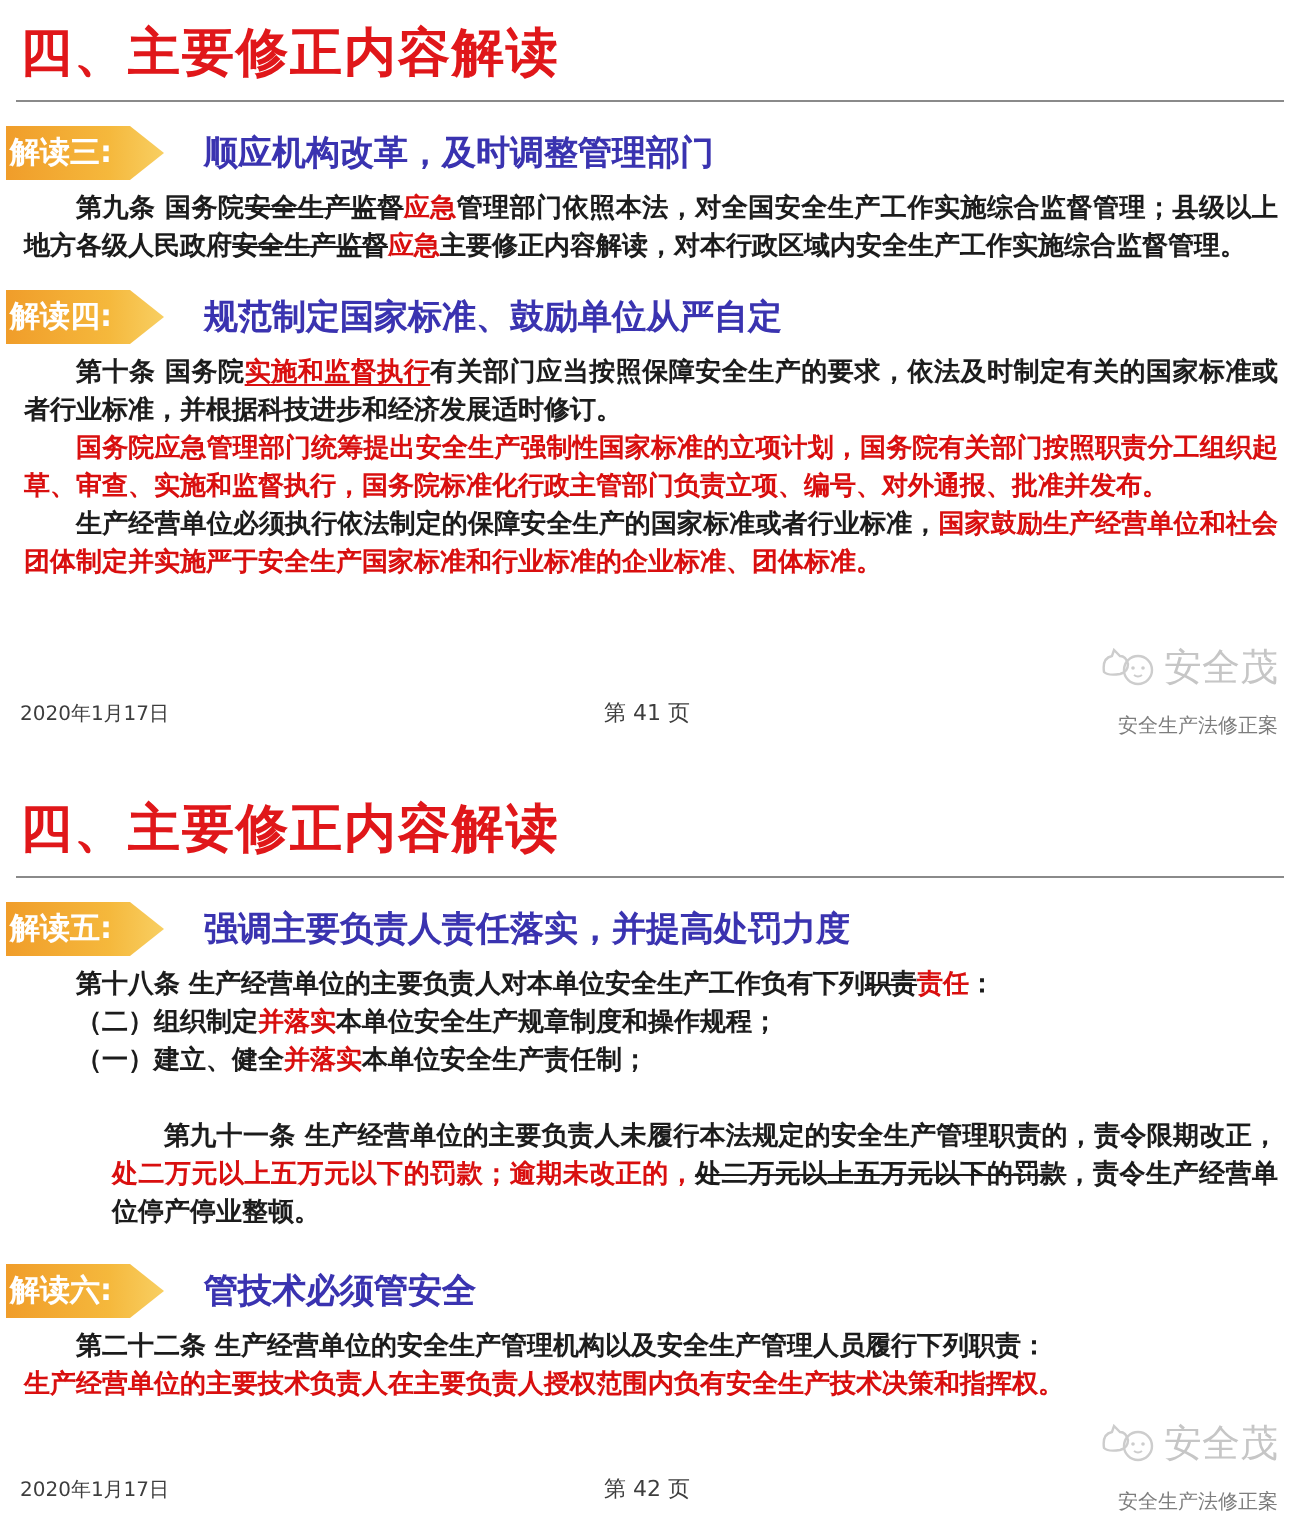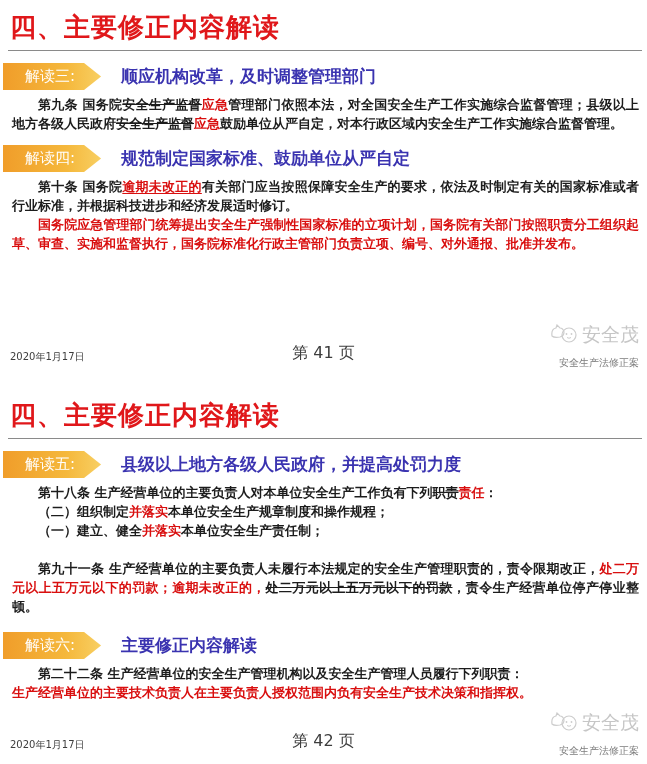--- a/index.html
+++ b/index.html
@@ -18,48 +18,48 @@
     margin: 10px 0 0 10px;
     font-size: 26px; line-height: 34px;
     font-weight: 700; color: #e0171a;
     letter-spacing: 1px;
   }
   .rule { border: none; border-top: 1.5px solid #8a8a8a; margin: 6px 5px 0 8px; }
 
   .sec-head { display: flex; align-items: center; gap: 20px; margin: 12px 0 2px 3px; }
   .badge {
     flex: 0 0 auto;
-    color: #fff; font-weight: 400; font-size: 15px; line-height: 1;
-    padding: 6px 26px 6px 22px;
+    color: #fff; font-weight: 700; font-size: 15px; line-height: 1;
+    padding: 6px 26px 6px 2px;
     background: linear-gradient(90deg, #f09d2a 0%, #f5b83c 65%, #f8cf62 100%);
     clip-path: polygon(0 0, calc(100% - 17px) 0, 100% 50%, calc(100% - 17px) 100%, 0 100%);
   }
   .sec-heading { font-size: 17px; font-weight: 700; color: #3a33b0; }
 
   .sec-body {
     margin: 5px 8px 0 12px;
     font-size: 13px; line-height: 19px;
     color: #1c1c1c; font-weight: 600;
     text-align: justify;
   }
   .sec-body p { margin: 0; }
   .sec-body p.ind { text-indent: 2em; }
-  .sec-body p.gap { margin-top: 19px; }
+  .sec-body p.gap { margin-top: 19px; margin-left: 44px; }
   .r-n { }
   .r-red { color: #d90f0f; font-weight: 700; }
   .r-strike { text-decoration: line-through; }
   .r-redu { color: #d90f0f; font-weight: 700; text-decoration: underline; text-underline-offset: 2px; }
 
   .footer-date {
     position: absolute; left: 10px; bottom: 12px;
     font-size: 10px; color: #3d3d3d;
   }
   .footer-page {
     position: absolute; left: 0; right: 0; bottom: 12px;
-    text-align: center; font-size: 16px; color: #3d3d3d;
+    text-align: center; font-size: 11px; color: #3d3d3d;
   }
   .logo { position: absolute; right: 8px; bottom: 6px; text-align: right; }
   .logo-top {
     display: flex; align-items: center; justify-content: flex-end; gap: 3px;
     color: #c6c6c6; font-size: 19px; font-weight: 400; line-height: 1;
   }
   .logo-icon svg { display: block; }
   .logo-sub { font-size: 10px; color: #7d7d7d; margin-top: 12px; }
 </style>
 </head>
@@ -68,32 +68,33 @@
 <div class="slide slide-1">
   <h1 class="page-title">四、主要修正内容解读</h1>
   <hr class="rule">
 
   <section>
     <div class="sec-head">
       <div class="badge">解读三:</div>
       <h2 class="sec-heading">顺应机构改革，及时调整管理部门</h2>
     </div>
     <div class="sec-body">
-        <p class="ind"><span class="r-n">第九条  国务院</span><span class="r-strike">安全生产监督</span><span class="r-red">应急</span><span class="r-n">管理部门依照本法，对全国安全生产工作实施综合监督管理；县级以上地方各级人民政府</span><span class="r-strike">安全生产监督</span><span class="r-red">应急</span><span class="r-n">鼓励单位从严自定，对本行政区域内安全生产工作实施综合监督管理。</span></p>
+        <p class="ind"><span class="r-n">第九条  国务院</span><span class="r-strike">安全生产监督</span><span class="r-red">应急</span><span class="r-n">管理部门依照本法，对全国安全生产工作实施综合监督管理；县级以上地方各级人民政府</span><span class="r-strike">安全生产监督</span><span class="r-red">应急</span><span class="r-n">主要修正内容解读，对本行政区域内安全生产工作实施综合监督管理。</span></p>
       </div>
   </section>
 
   <section>
     <div class="sec-head">
       <div class="badge">解读四:</div>
       <h2 class="sec-heading">规范制定国家标准、鼓励单位从严自定</h2>
     </div>
     <div class="sec-body">
-        <p class="ind"><span class="r-n">第十条  国务院</span><span class="r-redu">逾期未改正的</span><span class="r-n">有关部门应当按照保障安全生产的要求，依法及时制定有关的国家标准或者行业标准，并根据科技进步和经济发展适时修订。</span></p>
+        <p class="ind"><span class="r-n">第十条  国务院</span><span class="r-redu">实施和监督执行</span><span class="r-n">有关部门应当按照保障安全生产的要求，依法及时制定有关的国家标准或者行业标准，并根据科技进步和经济发展适时修订。</span></p>
         <p class="ind"><span class="r-red">国务院应急管理部门统筹提出安全生产强制性国家标准的立项计划，国务院有关部门按照职责分工组织起草、审查、实施和监督执行，国务院标准化行政主管部门负责立项、编号、对外通报、批准并发布。</span></p>
+        <p class="ind"><span class="r-n">生产经营单位必须执行依法制定的保障安全生产的国家标准或者行业标准，</span><span class="r-red">国家鼓励生产经营单位和社会团体制定并实施严于安全生产国家标准和行业标准的企业标准、团体标准。</span></p>
       </div>
   </section>
 
   <span class="footer-date">2020年1月17日</span>
   <span class="footer-page">第 41 页</span>
   <div class="logo">
     <div class="logo-top">
       <span class="logo-icon">
         <svg width="30" height="20" viewBox="0 0 30 20">
           <path d="M3 12 Q2 5 7 4 L8 1 L11 4 Q14 4 15 8 Q15 12 11 13 Q5 14 3 12 Z" fill="none" stroke="#cdcdcd" stroke-width="1.2"></path>
@@ -109,34 +110,34 @@
   </div>
 </div>
 
 <div class="slide slide-2">
   <h1 class="page-title">四、主要修正内容解读</h1>
   <hr class="rule">
 
   <section>
     <div class="sec-head">
       <div class="badge">解读五:</div>
-      <h2 class="sec-heading">县级以上地方各级人民政府，并提高处罚力度</h2>
+      <h2 class="sec-heading">强调主要负责人责任落实，并提高处罚力度</h2>
     </div>
     <div class="sec-body">
         <p class="ind"><span class="r-n">第十八条  生产经营单位的主要负责人对本单位安全生产工作负有下列</span><span class="r-strike">职责</span><span class="r-red">责任</span><span class="r-n">：</span></p>
         <p class="ind"><span class="r-n">（二）组织制定</span><span class="r-red">并落实</span><span class="r-n">本单位安全生产规章制度和操作规程；</span></p>
         <p class="ind"><span class="r-n">（一）建立、健全</span><span class="r-red">并落实</span><span class="r-n">本单位安全生产责任制；</span></p>
         <p class="ind gap"><span class="r-n">第九十一条  生产经营单位的主要负责人未履行本法规定的安全生产管理职责的，责令限期改正，</span><span class="r-red">处二万元以上五万元以下的罚款；逾期未改正的，</span><span class="r-strike">处二万元以上五万元以下的罚款</span><span class="r-n">，责令生产经营单位停产停业整顿。</span></p>
       </div>
   </section>
 
   <section>
     <div class="sec-head" style="margin-top:16px;text-align:right;">
       <div class="badge">解读六:</div>
-      <h2 class="sec-heading">主要修正内容解读</h2>
+      <h2 class="sec-heading">管技术必须管安全</h2>
     </div>
     <div class="sec-body">
         <p class="ind"><span class="r-n">第二十二条  生产经营单位的安全生产管理机构以及安全生产管理人员履行下列职责：</span></p>
         <p class=""><span class="r-red">生产经营单位的主要技术负责人在主要负责人授权范围内负有安全生产技术决策和指挥权。</span></p>
       </div>
   </section>
 
   <span class="footer-date">2020年1月17日</span>
   <span class="footer-page">第 42 页</span>
   <div class="logo">

